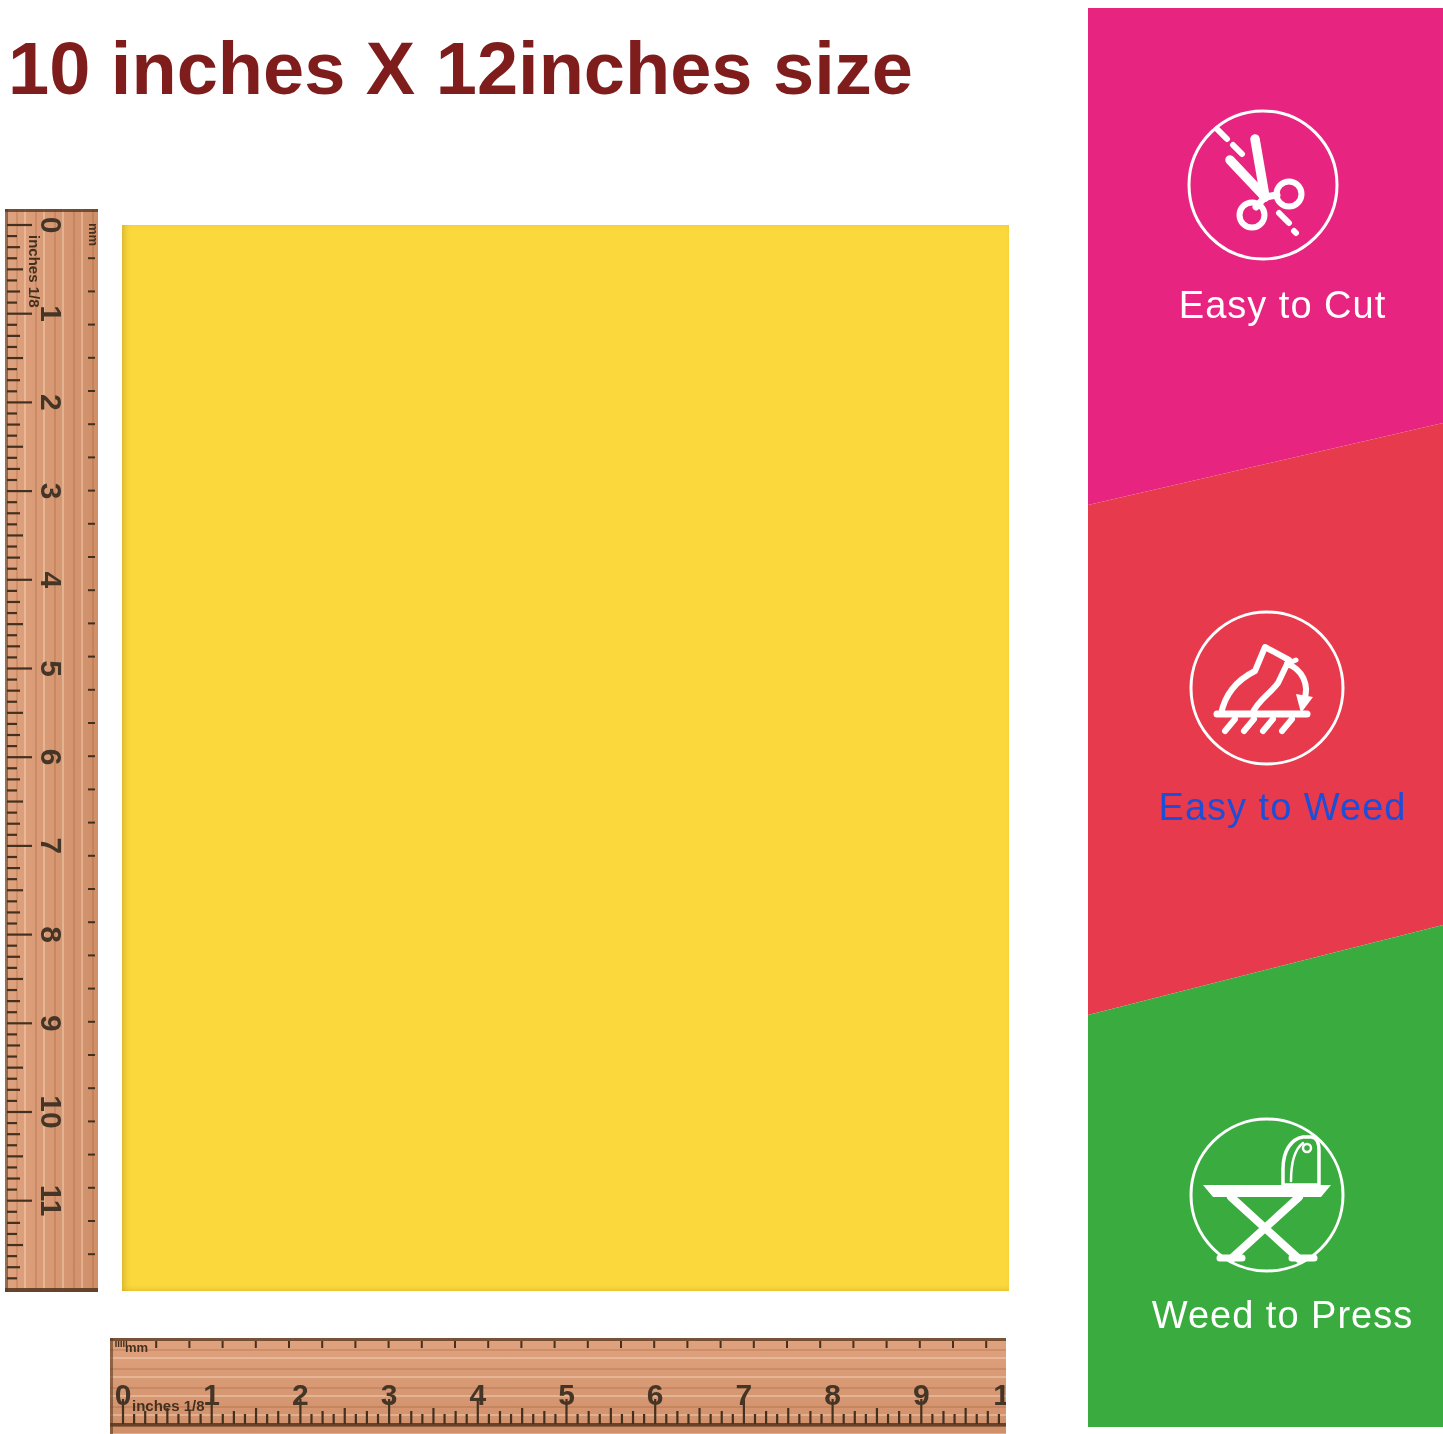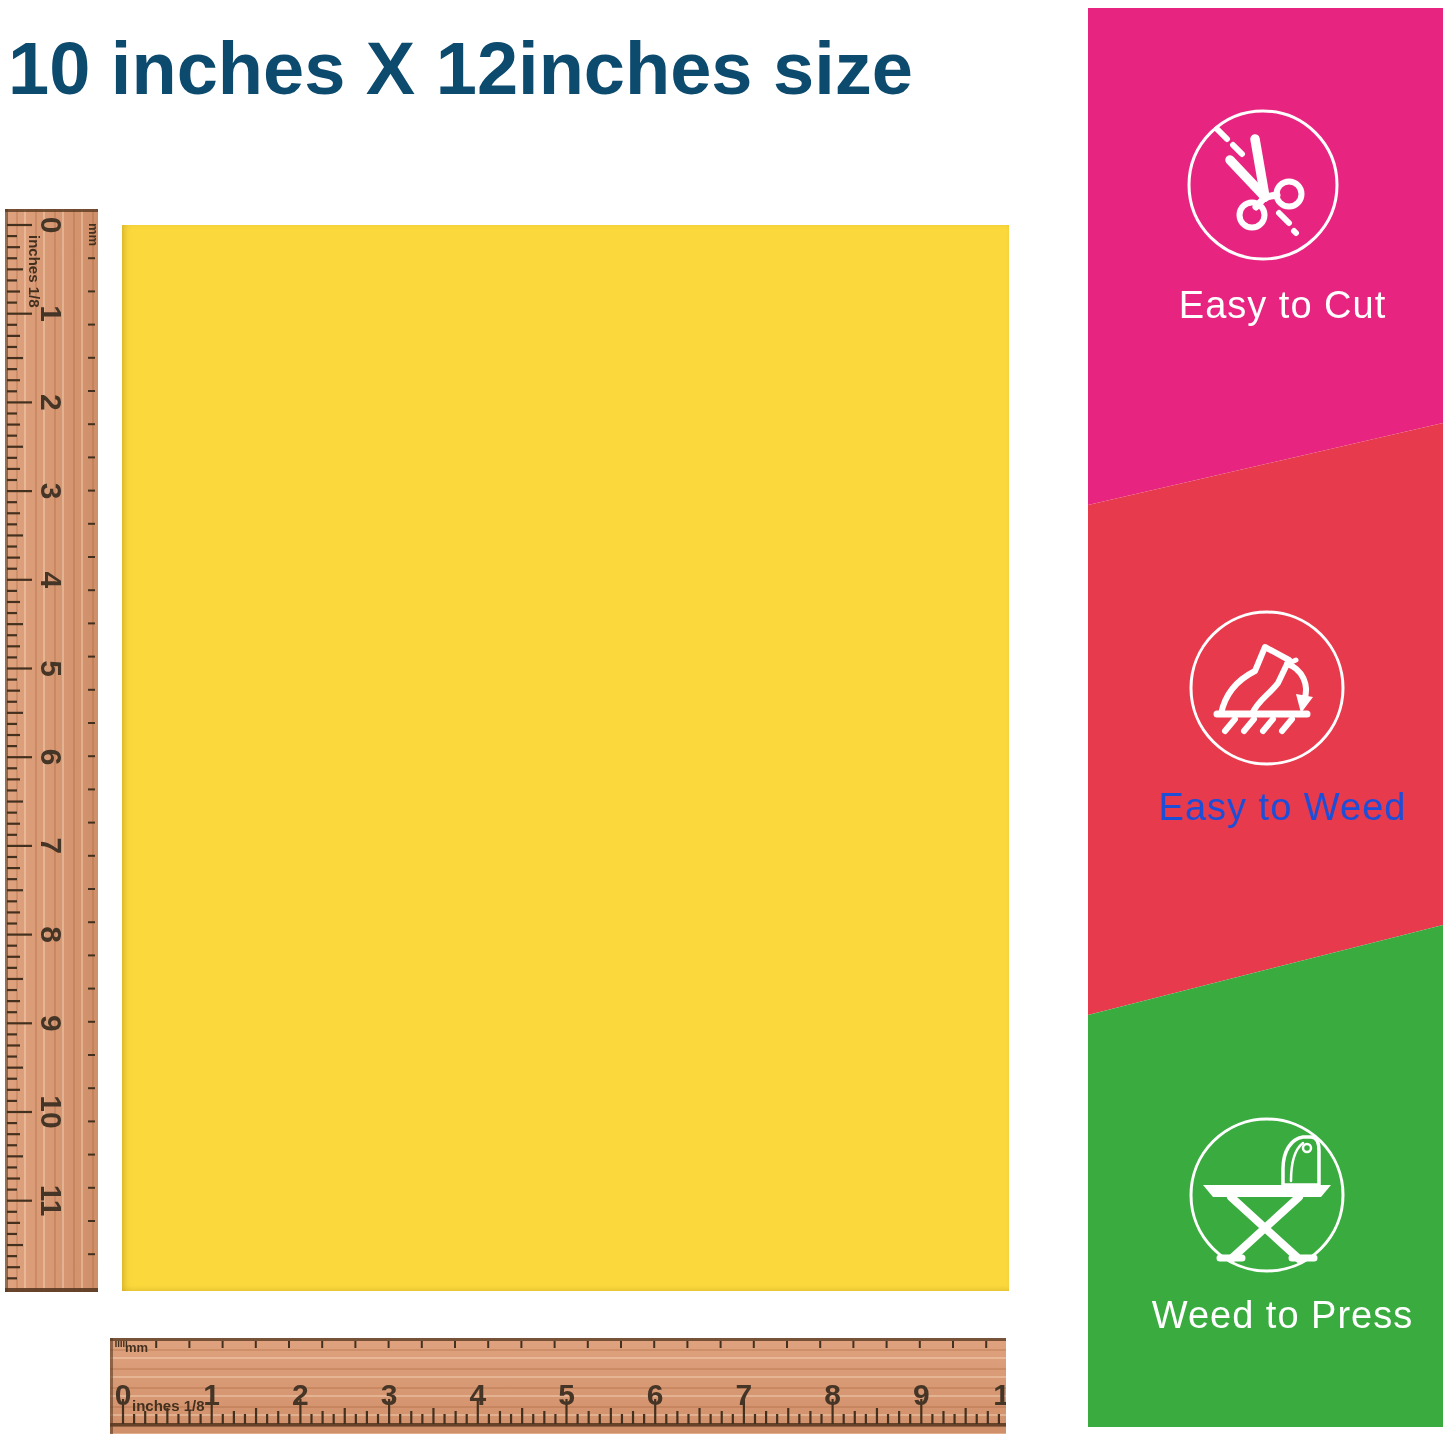--- a/index.html
+++ b/index.html
@@ -1,19 +1,19 @@
 <!DOCTYPE html>
 <html><head>
 <meta charset="utf-8">
 <style>
   html,body{margin:0;padding:0;background:#ffffff;}
   #stage{position:relative;width:1443px;height:1434px;background:#ffffff;overflow:hidden;
          font-family:"Liberation Sans",sans-serif;}
   .title{position:absolute;left:8px;top:26px;font-size:74px;font-weight:bold;
-         color:#0c4a6e;letter-spacing:0px;white-space:nowrap;}
+         color:#7f1d1d;letter-spacing:0px;white-space:nowrap;}
   .sheet{position:absolute;left:122px;top:225px;width:887px;height:1066px;
          box-shadow:inset 5px 0 7px -3px rgba(120,80,0,.28), inset 0 -3px 5px -2px rgba(120,80,0,.15);}
   .wood-v{position:absolute;left:5px;top:209px;width:93px;height:1083px;
     background-color:#DC9870;
     background-image:
       repeating-linear-gradient(90deg, rgba(255,231,205,.35) 0 2px, rgba(0,0,0,0) 2px 11px,
         rgba(150,80,35,.22) 11px 13px, rgba(0,0,0,0) 13px 19px),
       linear-gradient(90deg, rgba(255,255,255,.10), rgba(0,0,0,.06));}
   .wood-h{position:absolute;left:110px;top:1338px;width:896px;height:96px;
     background-color:#DC9870;

